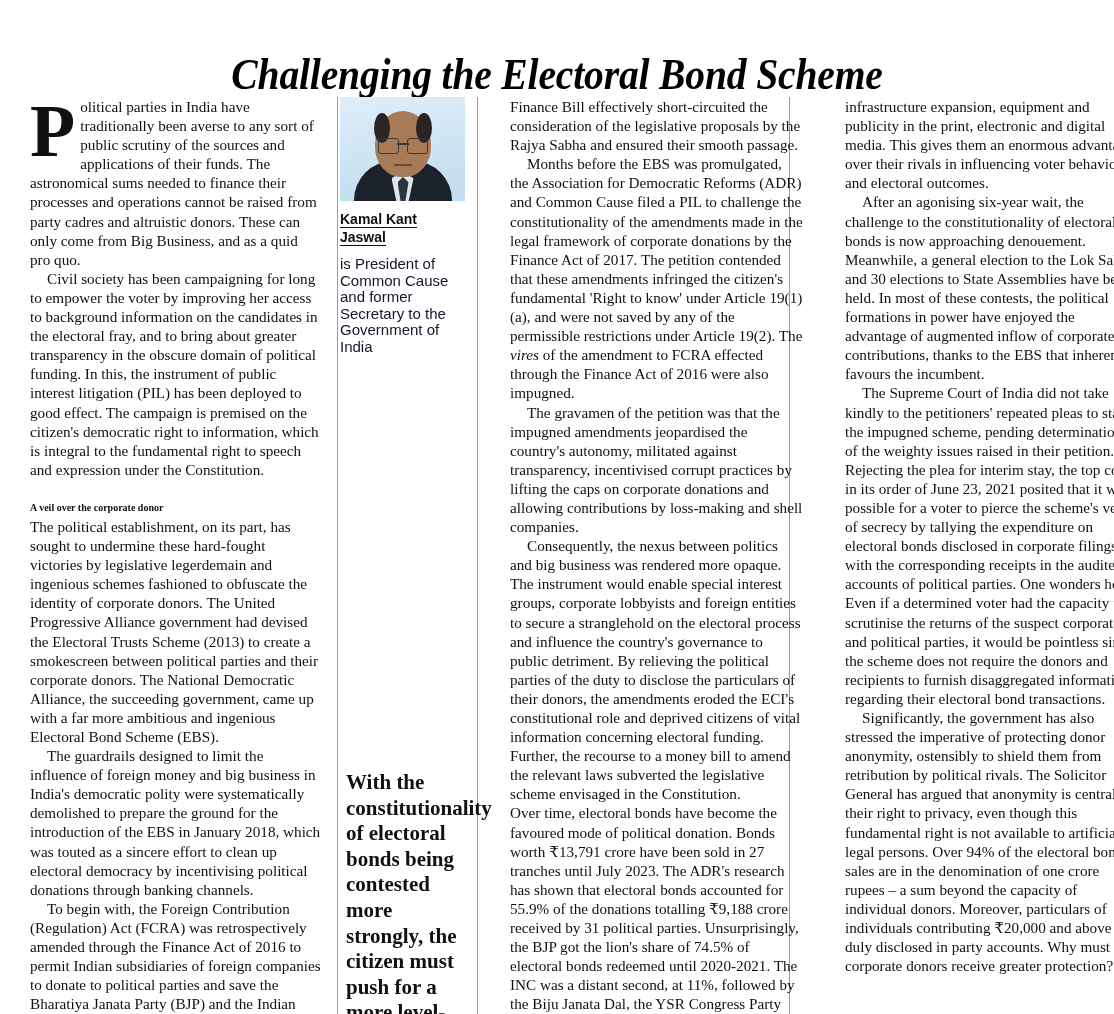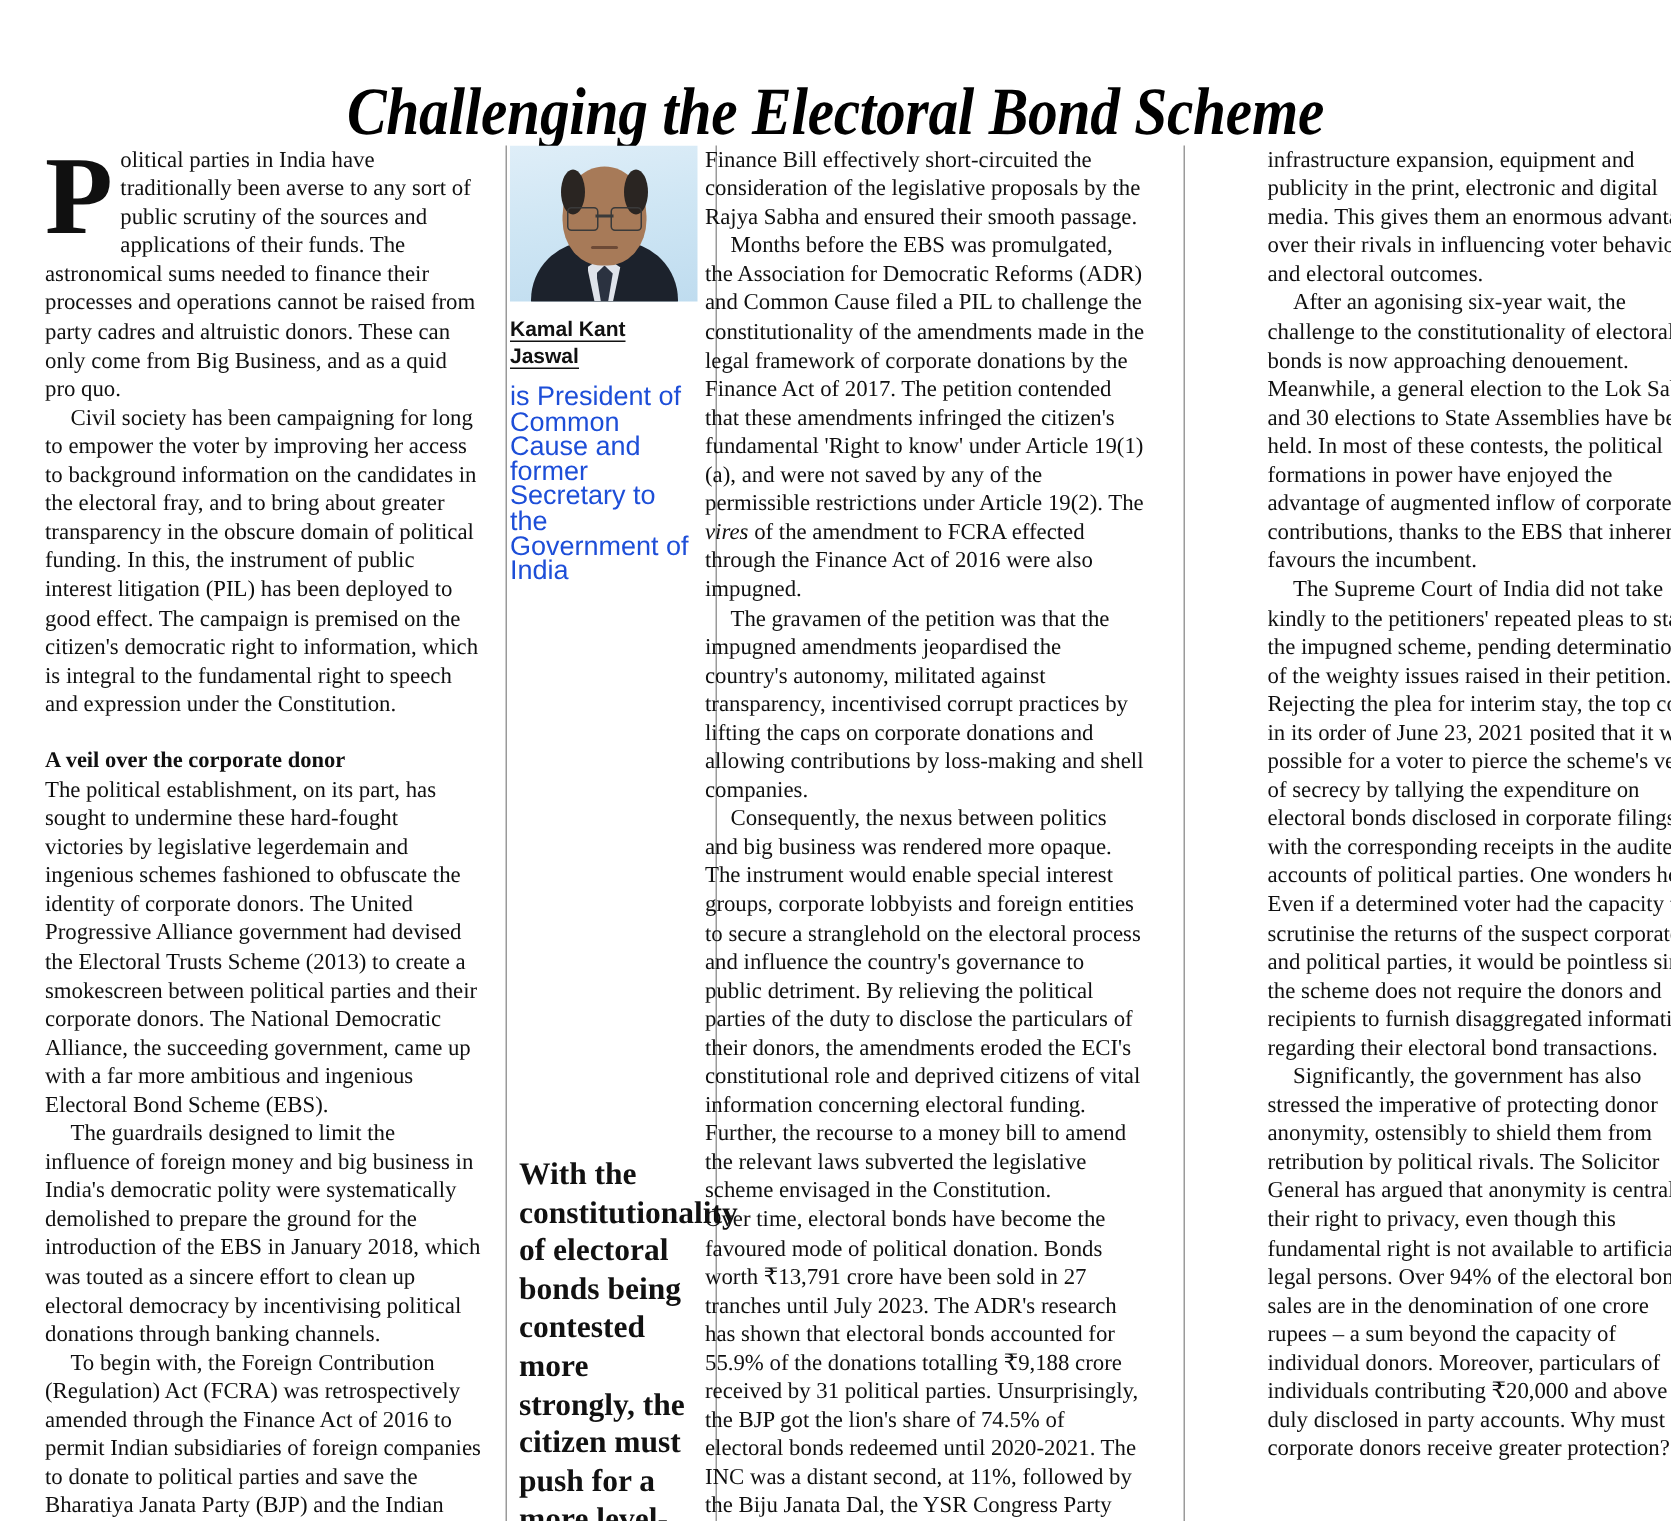--- a/index.html
+++ b/index.html
@@ -47,29 +47,29 @@
     line-height: 19.1px;
     text-align: left;
   }
   .col p {
     margin: 0;
     text-indent: 17px;
   }
   .col p.noindent { text-indent: 0; }
   .col h3 {
     margin: 0;
-    font-size: 15px;
+    font-size: 10px;
     line-height: 19.1px;
     font-weight: bold;
     padding-top: 19px;
   }
 
   #col1 { left: 30px;  width: 291px; height: 917px; }
   #col2 { left: 340px; width: 126px; height: 986px; }
-  #col3 { left: 470px; width: 293px; height: 917px; }
+  #col3 { left: 510px; width: 293px; height: 917px; }
   #col4 { left: 845px; width: 292px; height: 917px; }
 
   
   .rule {
     position: absolute;
     top: 0;
     width: 1px;
     background: #9a9a9a;
   }
   #rule1 { left: 337px; height: 917px; }
@@ -203,24 +203,24 @@
     margin-top: 9px;
     color: #111;
   }
   #authorName span {
     border-bottom: 1.6px solid #111;
     display: inline;
     text-decoration: none;
   }
   #authorBio {
     font-family: "Liberation Sans", "DejaVu Sans", sans-serif;
-    font-size: 18px;
+    font-size: 15px;
     line-height: 16.6px;
     margin-top: 10px;
-    color: #1d4ed8;
+    color: #0f172a;
   }
 
   
   #pullquote {
     position: absolute;
     left: 346px;
     top: 770px;
     width: 126px;
     font-family: "Liberation Serif", "DejaVu Serif", serif;
     font-size: 21px;

